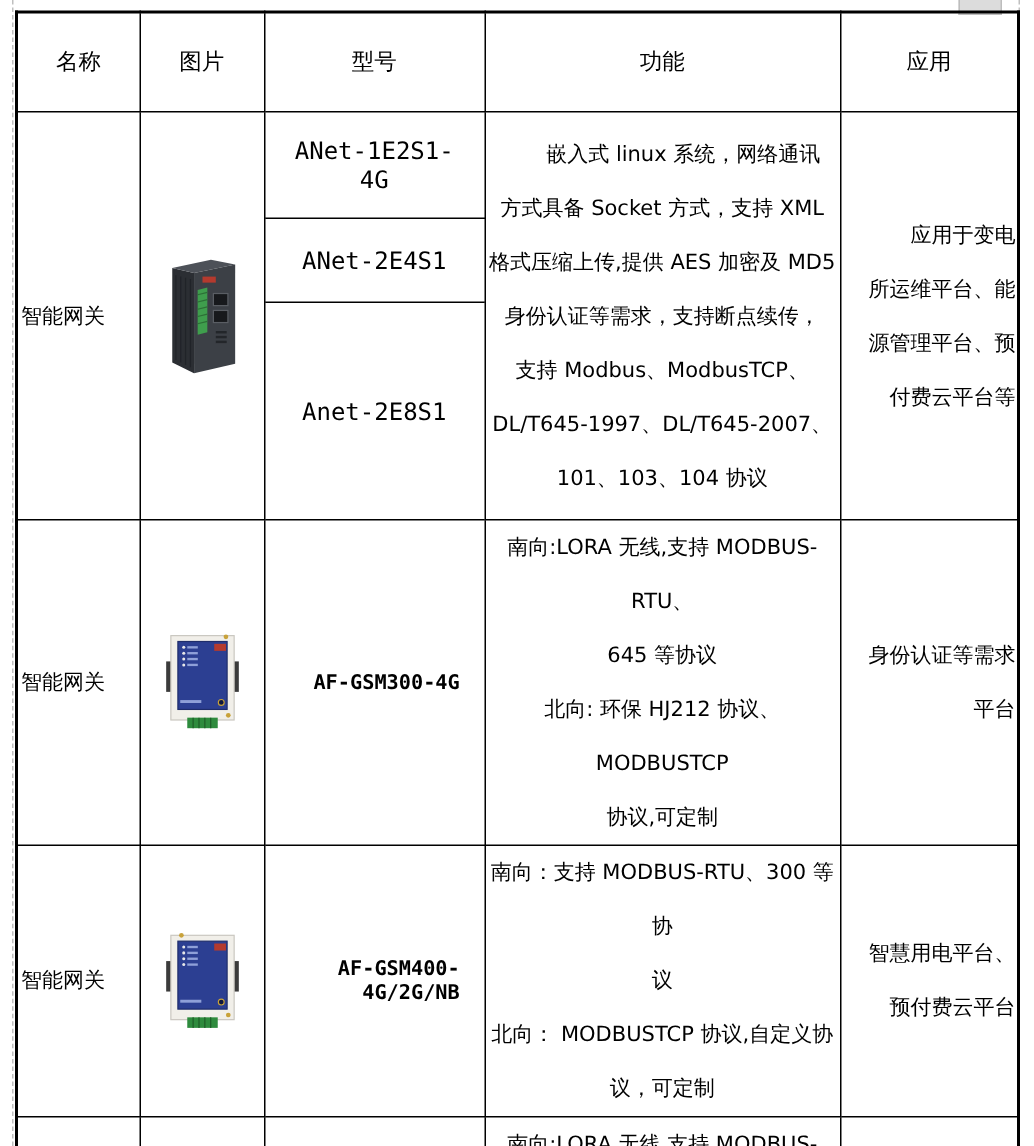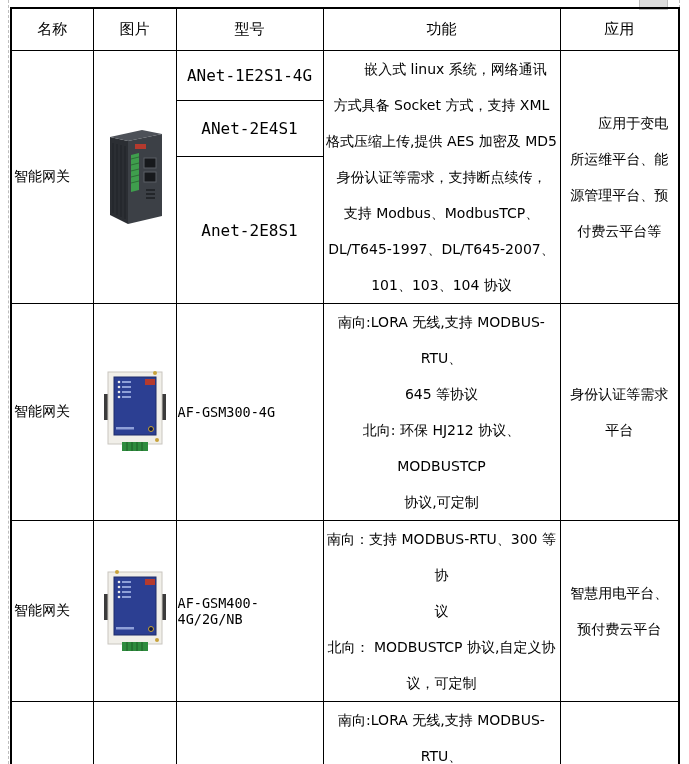--- a/index.html
+++ b/index.html
@@ -16,47 +16,47 @@
   .scroll-artifact{
     position:absolute;left:639px;top:0;width:27px;height:9px;
     background:#dcdcdc;border:1px solid #bdbdbd;border-top:none;
   }
   table.doc-table{
     position:absolute;left:10px;top:7px;width:668px;
     border-collapse:collapse;table-layout:fixed;
     border:2px solid #000;
   }
   .doc-table th,.doc-table td{
-    border:1px solid #000;padding:4px;font-weight:normal;overflow:hidden;
+    border:1px solid #000;padding:16px;font-weight:normal;overflow:hidden;
     vertical-align:middle;
   }
   .doc-table th{
     font-size:15px;text-align:center;height:33px;
   }
   td.cell-name{
     font-size:14px;text-align:left;padding-left:2px;
   }
   td.cell-pic{
     text-align:center;
   }
   td.cell-pic .photo-wrap{
     display:flex;align-items:center;justify-content:center;height:100%;
   }
   td.cell-model-c{
     font-family:"DejaVu Sans Mono",monospace;font-size:16px;text-align:center;
   }
   td.cell-model-l{
-    font-family:"DejaVu Sans Mono",monospace;font-size:13.5px;text-align:left;padding-left:1px;
+    font-family:"DejaVu Sans Mono",monospace;font-size:13.5px;text-align:right;padding-left:1px;font-weight:bold;
   }
   td.cell-func{
     font-size:14px;line-height:36px;white-space:pre-line;text-align:center;
     padding:0 1px;vertical-align:middle;
   }
   td.cell-app{
-    font-size:14px;line-height:36px;white-space:pre-line;text-align:center;
+    font-size:14px;line-height:36px;white-space:pre-line;text-align:right;
     padding:0 1px;vertical-align:middle;
   }
 </style>
 </head>
 <body>
 
 <div class="canvas">
 
   <div class="margin-guide guide-left"></div>
   <div class="margin-guide guide-right"></div>

